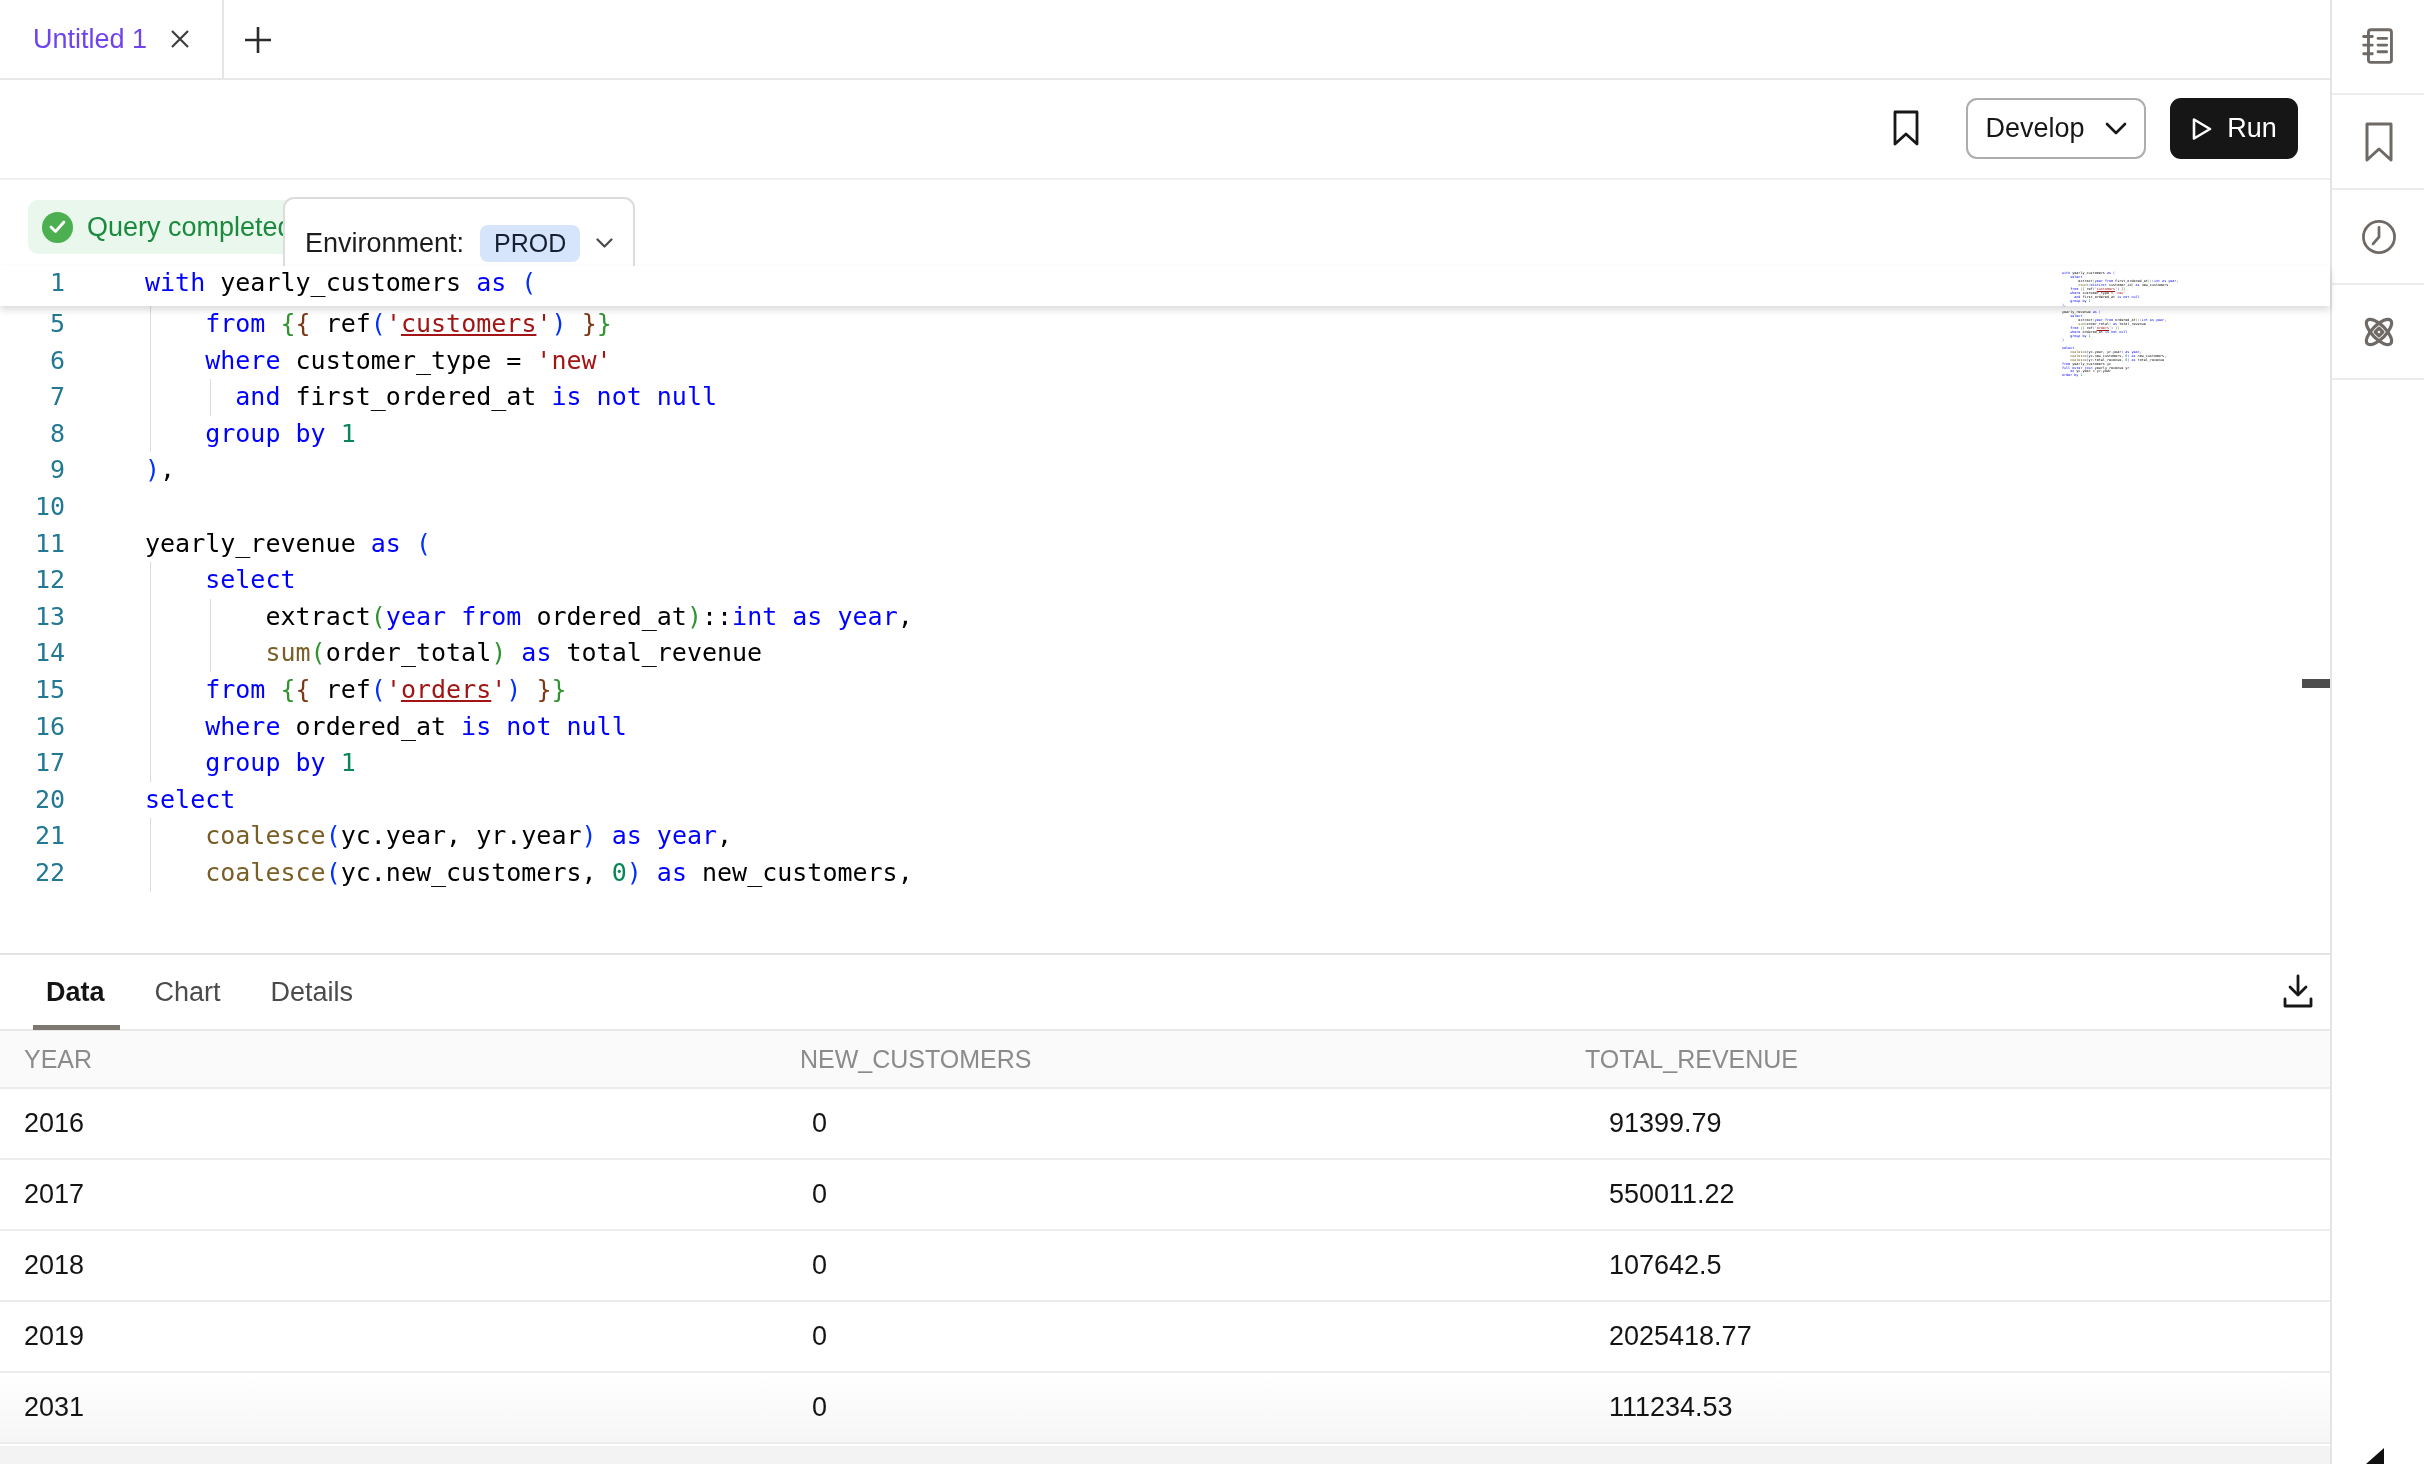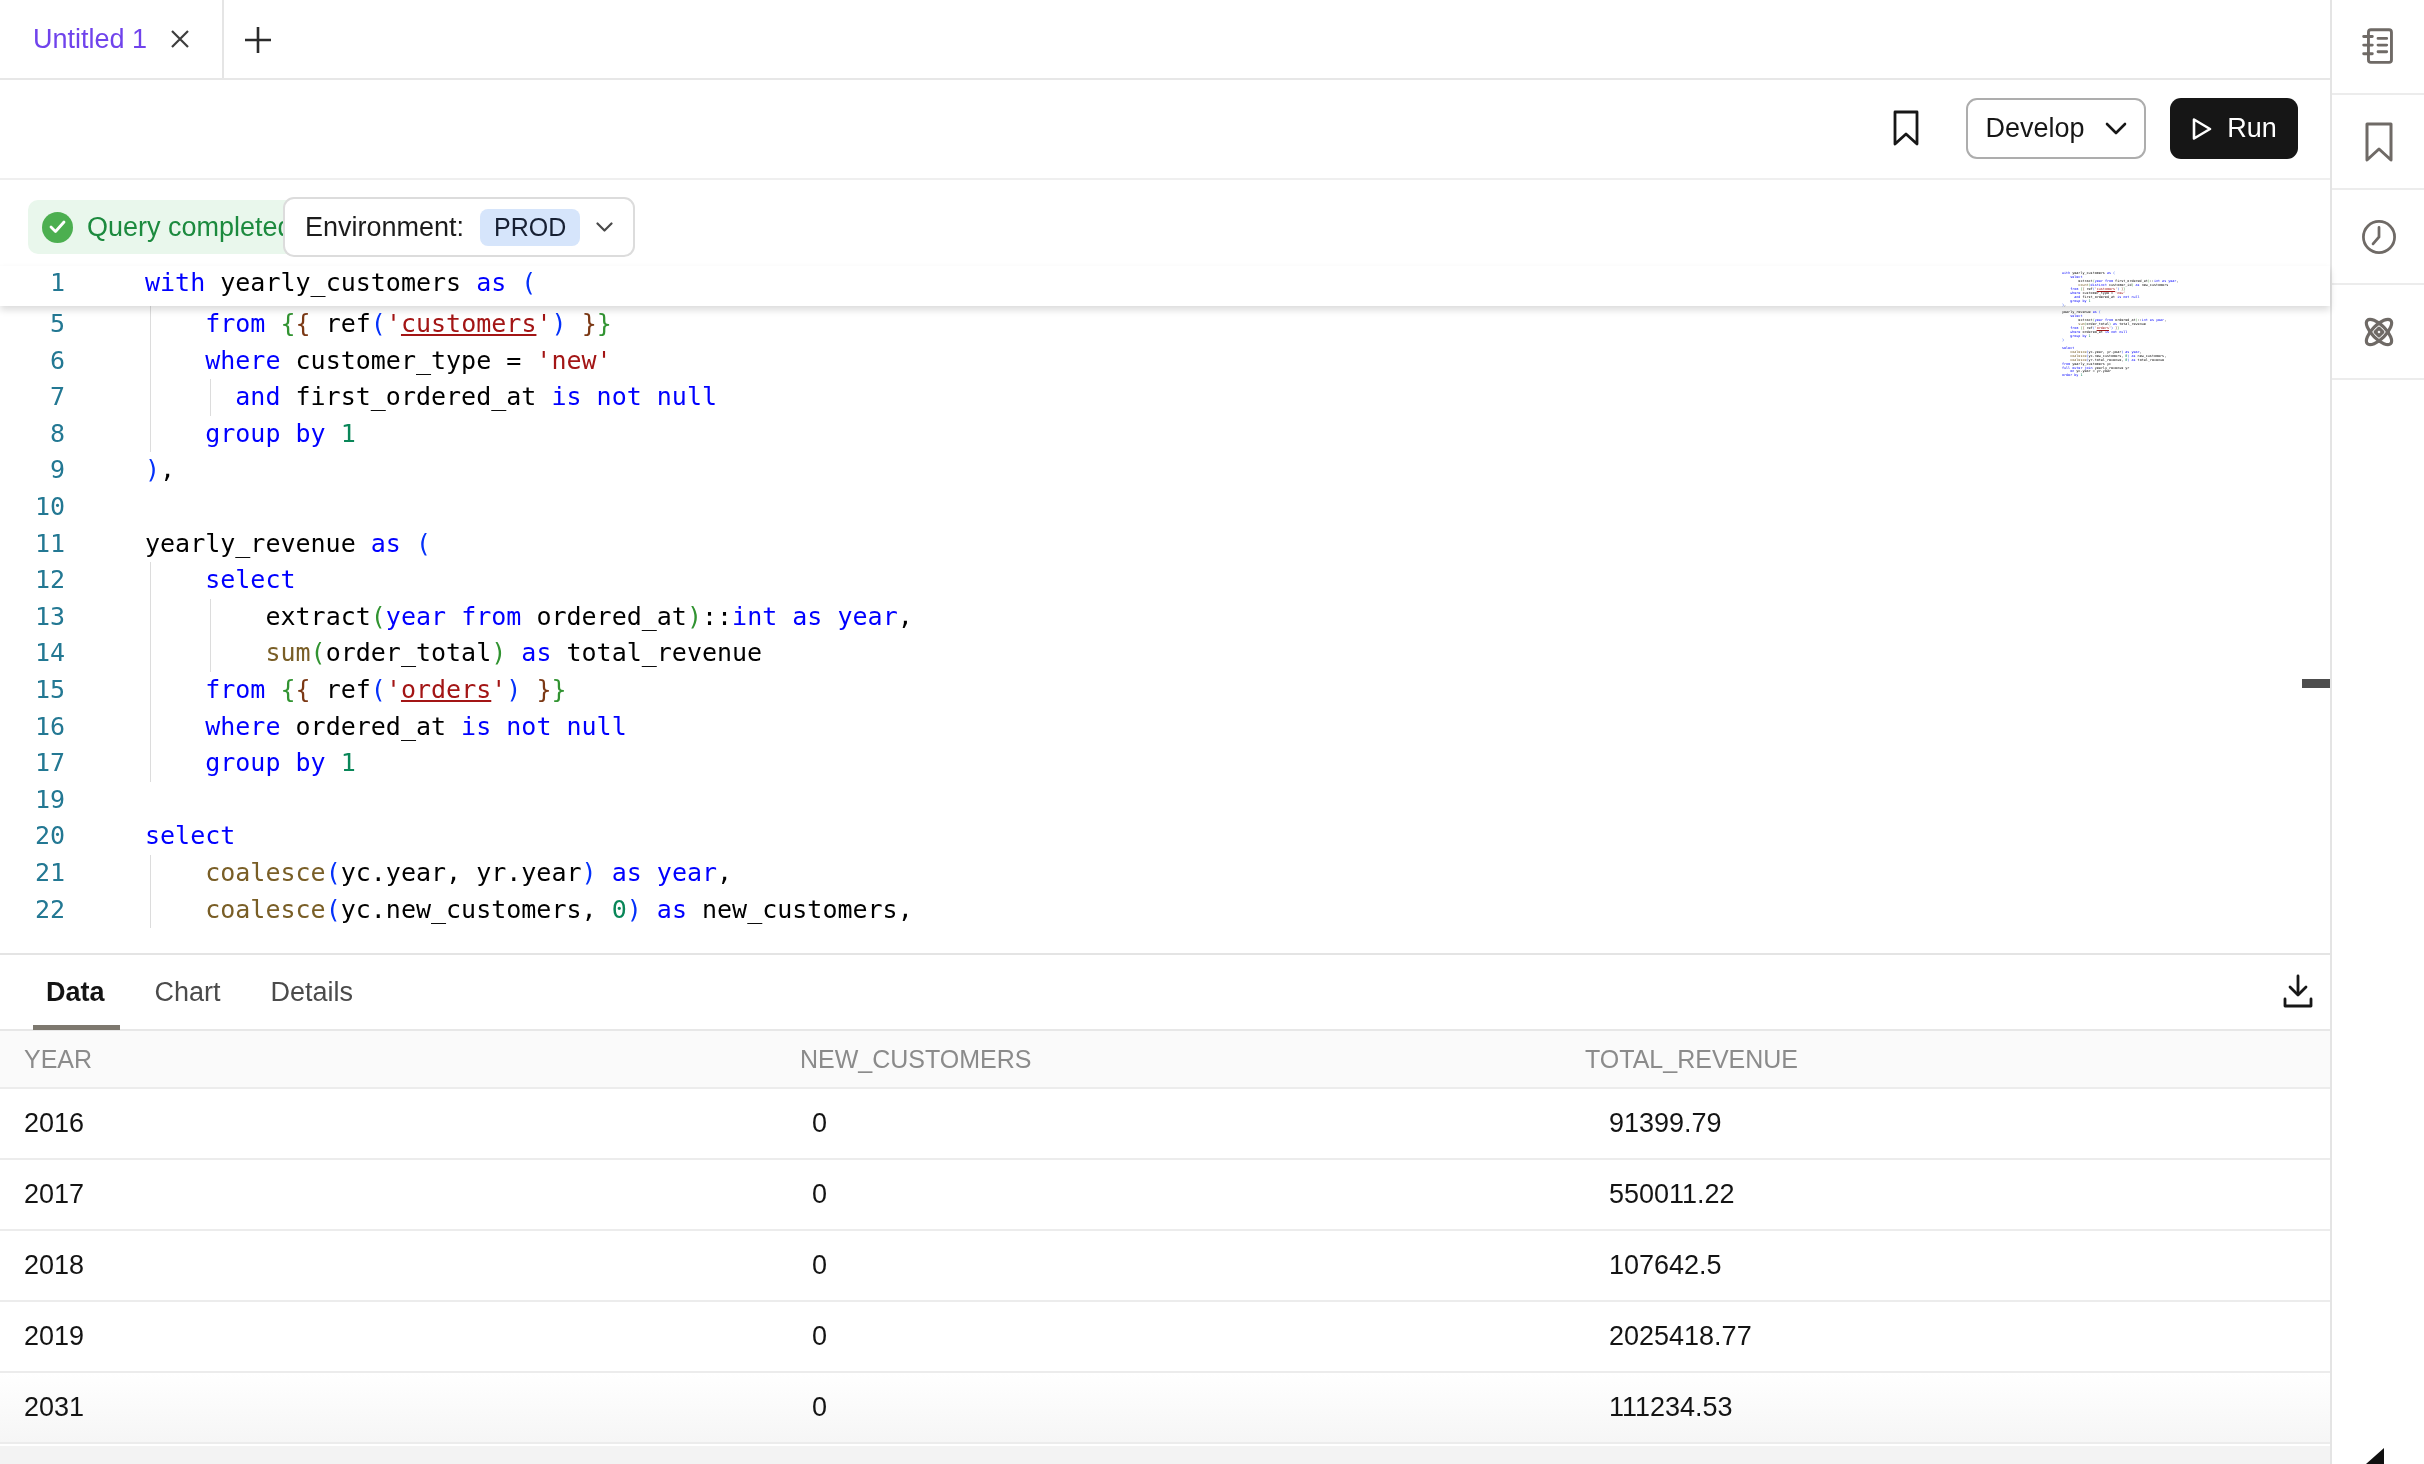--- a/index.html
+++ b/index.html
@@ -24,21 +24,21 @@
   .run-btn{position:absolute;left:2170px;top:18px;width:128px;height:61px;background:#161616;border:none;
            border-radius:11px;display:flex;align-items:center;justify-content:center;gap:14px;
            font-size:27px;color:#fff;font-weight:500;}
 
   
   .status-pill{position:absolute;left:28px;top:200px;height:54px;background:#e9f7ec;border-radius:10px;
                display:flex;align-items:center;padding:0 24px 0 14px;gap:14px;}
   .status-text{font-size:27px;color:#1c8a3e;font-weight:500;}
   .check-circle{width:31px;height:31px;border-radius:50%;background:#4caf50;display:flex;align-items:center;justify-content:center;}
   .env-select{position:absolute;left:283px;top:197px;height:56px;background:#fff;border:2px solid #dcdcdc;border-radius:11px;
-              display:flex;align-items:center;padding:0 20px;gap:16px;}
+              display:flex;align-items:center;padding:16px 20px;gap:16px;}
   .env-label{font-size:27px;color:#1c1c1c;}
   .env-chip{background:#d6e5fb;border-radius:8px;padding:4px 14px;font-size:25px;color:#172033;font-weight:500;}
 
   
   .editor{position:absolute;left:0;top:266px;width:2330px;height:687px;background:#fff;
           font-family:"DejaVu Sans Mono",monospace;font-size:25px;}
   .cline{position:relative;height:36.6px;line-height:36.6px;white-space:pre;}
   .gut{position:absolute;left:0;top:0;width:65px;text-align:right;color:#237893;}
   .codebody{position:absolute;left:145px;top:0;}
   .ig{position:absolute;top:0;width:1px;height:100%;background:#dcdcdc;}
@@ -142,21 +142,20 @@
         <div class="cline"><span class="gut">8</span><i class="ig" style="left: 150px;"></i><span class="codebody"><span class="i">    </span><span class="k">group</span><span class="i"> </span><span class="k">by</span><span class="i"> </span><span class="n">1</span></span></div>
         <div class="cline"><span class="gut">9</span><span class="codebody"><span class="p1">)</span><span class="i">,</span></span></div>
         <div class="cline"><span class="gut">10</span><span class="codebody"></span></div>
         <div class="cline"><span class="gut">11</span><span class="codebody"><span class="i">yearly_revenue </span><span class="k">as</span><span class="i"> </span><span class="p1">(</span></span></div>
         <div class="cline"><span class="gut">12</span><i class="ig" style="left: 150px;"></i><span class="codebody"><span class="i">    </span><span class="k">select</span></span></div>
         <div class="cline"><span class="gut">13</span><i class="ig" style="left: 150px;"></i><i class="ig" style="left: 210.2px;"></i><span class="codebody"><span class="i">        </span><span class="i">extract</span><span class="p2">(</span><span class="k">year</span><span class="i"> </span><span class="k">from</span><span class="i"> ordered_at</span><span class="p2">)</span><span class="i">::</span><span class="k">int</span><span class="i"> </span><span class="k">as</span><span class="i"> </span><span class="k">year</span><span class="i">,</span></span></div>
         <div class="cline"><span class="gut">14</span><i class="ig" style="left: 150px;"></i><i class="ig" style="left: 210.2px;"></i><span class="codebody"><span class="i">        </span><span class="f">sum</span><span class="p2">(</span><span class="i">order_total</span><span class="p2">)</span><span class="i"> </span><span class="k">as</span><span class="i"> total_revenue</span></span></div>
         <div class="cline"><span class="gut">15</span><i class="ig" style="left: 150px;"></i><span class="codebody"><span class="i">    </span><span class="k">from</span><span class="i"> </span><span class="p2">{</span><span class="p3">{</span><span class="i"> ref</span><span class="p1">(</span><span class="s">'</span><span class="u">orders</span><span class="s">'</span><span class="p1">)</span><span class="i"> </span><span class="p3">}</span><span class="p2">}</span></span></div>
         <div class="cline"><span class="gut">16</span><i class="ig" style="left: 150px;"></i><span class="codebody"><span class="i">    </span><span class="k">where</span><span class="i"> ordered_at </span><span class="k">is</span><span class="i"> </span><span class="k">not</span><span class="i"> </span><span class="k">null</span></span></div>
         <div class="cline"><span class="gut">17</span><i class="ig" style="left: 150px;"></i><span class="codebody"><span class="i">    </span><span class="k">group</span><span class="i"> </span><span class="k">by</span><span class="i"> </span><span class="n">1</span></span></div>
-        <div class="cline"><span class="gut">19</span><span class="codebody"></span></div>
         <div class="cline"><span class="gut">20</span><span class="codebody"><span class="k">select</span></span></div>
         <div class="cline"><span class="gut">21</span><i class="ig" style="left: 150px;"></i><span class="codebody"><span class="i">    </span><span class="f">coalesce</span><span class="p1">(</span><span class="i">yc.year, yr.year</span><span class="p1">)</span><span class="i"> </span><span class="k">as</span><span class="i"> </span><span class="k">year</span><span class="i">,</span></span></div>
         <div class="cline"><span class="gut">22</span><i class="ig" style="left: 150px;"></i><span class="codebody"><span class="i">    </span><span class="f">coalesce</span><span class="p1">(</span><span class="i">yc.new_customers, </span><span class="n">0</span><span class="p1">)</span><span class="i"> </span><span class="k">as</span><span class="i"> new_customers,</span></span></div>
       </div>
     <div class="sticky-line">
         <div class="cline"><span class="gut">1</span><span class="codebody"><span class="k">with</span><span class="i"> yearly_customers </span><span class="k">as</span><span class="i"> </span><span class="p1">(</span></span></div>
       </div>
     <div class="minimap"><div class="cline" style="height: 3.95px; line-height: 3.95px;"><span class=""><span class="k">with</span><span class="i"> yearly_customers </span><span class="k">as</span><span class="i"> </span><span class="p1">(</span></span></div><div class="cline" style="height: 3.95px; line-height: 3.95px;"><span class=""><span class="i">    </span><span class="k">select</span></span></div><div class="cline" style="height: 3.95px; line-height: 3.95px;"><span class=""><span class="i">        </span><span class="i">extract</span><span class="p2">(</span><span class="k">year</span><span class="i"> </span><span class="k">from</span><span class="i"> first_ordered_at</span><span class="p2">)</span><span class="i">::</span><span class="k">int</span><span class="i"> </span><span class="k">as</span><span class="i"> </span><span class="k">year</span><span class="i">,</span></span></div><div class="cline" style="height: 3.95px; line-height: 3.95px;"><span class=""><span class="i">        </span><span class="f">count</span><span class="p2">(</span><span class="k">distinct</span><span class="i"> customer_id</span><span class="p2">)</span><span class="i"> </span><span class="k">as</span><span class="i"> new_customers</span></span></div><div class="cline" style="height: 3.95px; line-height: 3.95px;"><span class=""><span class="i">    </span><span class="k">from</span><span class="i"> </span><span class="p2">{</span><span class="p3">{</span><span class="i"> ref</span><span class="p1">(</span><span class="s">'</span><span class="u">customers</span><span class="s">'</span><span class="p1">)</span><span class="i"> </span><span class="p3">}</span><span class="p2">}</span></span></div><div class="cline" style="height: 3.95px; line-height: 3.95px;"><span class=""><span class="i">    </span><span class="k">where</span><span class="i"> customer_type = </span><span class="s">'new'</span></span></div><div class="cline" style="height: 3.95px; line-height: 3.95px;"><span class=""><span class="i">      </span><span class="k">and</span><span class="i"> first_ordered_at </span><span class="k">is</span><span class="i"> </span><span class="k">not</span><span class="i"> </span><span class="k">null</span></span></div><div class="cline" style="height: 3.95px; line-height: 3.95px;"><span class=""><span class="i">    </span><span class="k">group</span><span class="i"> </span><span class="k">by</span><span class="i"> </span><span class="n">1</span></span></div><div class="cline" style="height: 3.95px; line-height: 3.95px;"><span class=""><span class="p1">)</span><span class="i">,</span></span></div><div class="cline" style="height: 3.95px; line-height: 3.95px;"><span class=""></span></div><div class="cline" style="height: 3.95px; line-height: 3.95px;"><span class=""><span class="i">yearly_revenue </span><span class="k">as</span><span class="i"> </span><span class="p1">(</span></span></div><div class="cline" style="height: 3.95px; line-height: 3.95px;"><span class=""><span class="i">    </span><span class="k">select</span></span></div><div class="cline" style="height: 3.95px; line-height: 3.95px;"><span class=""><span class="i">        </span><span class="i">extract</span><span class="p2">(</span><span class="k">year</span><span class="i"> </span><span class="k">from</span><span class="i"> ordered_at</span><span class="p2">)</span><span class="i">::</span><span class="k">int</span><span class="i"> </span><span class="k">as</span><span class="i"> </span><span class="k">year</span><span class="i">,</span></span></div><div class="cline" style="height: 3.95px; line-height: 3.95px;"><span class=""><span class="i">        </span><span class="f">sum</span><span class="p2">(</span><span class="i">order_total</span><span class="p2">)</span><span class="i"> </span><span class="k">as</span><span class="i"> total_revenue</span></span></div><div class="cline" style="height: 3.95px; line-height: 3.95px;"><span class=""><span class="i">    </span><span class="k">from</span><span class="i"> </span><span class="p2">{</span><span class="p3">{</span><span class="i"> ref</span><span class="p1">(</span><span class="s">'</span><span class="u">orders</span><span class="s">'</span><span class="p1">)</span><span class="i"> </span><span class="p3">}</span><span class="p2">}</span></span></div><div class="cline" style="height: 3.95px; line-height: 3.95px;"><span class=""><span class="i">    </span><span class="k">where</span><span class="i"> ordered_at </span><span class="k">is</span><span class="i"> </span><span class="k">not</span><span class="i"> </span><span class="k">null</span></span></div><div class="cline" style="height: 3.95px; line-height: 3.95px;"><span class=""><span class="i">    </span><span class="k">group</span><span class="i"> </span><span class="k">by</span><span class="i"> </span><span class="n">1</span></span></div><div class="cline" style="height: 3.95px; line-height: 3.95px;"><span class=""><span class="p1">)</span></span></div><div class="cline" style="height: 3.95px; line-height: 3.95px;"><span class=""></span></div><div class="cline" style="height: 3.95px; line-height: 3.95px;"><span class=""><span class="k">select</span></span></div><div class="cline" style="height: 3.95px; line-height: 3.95px;"><span class=""><span class="i">    </span><span class="f">coalesce</span><span class="p1">(</span><span class="i">yc.year, yr.year</span><span class="p1">)</span><span class="i"> </span><span class="k">as</span><span class="i"> </span><span class="k">year</span><span class="i">,</span></span></div><div class="cline" style="height: 3.95px; line-height: 3.95px;"><span class=""><span class="i">    </span><span class="f">coalesce</span><span class="p1">(</span><span class="i">yc.new_customers, </span><span class="n">0</span><span class="p1">)</span><span class="i"> </span><span class="k">as</span><span class="i"> new_customers,</span></span></div><div class="cline" style="height: 3.95px; line-height: 3.95px;"><span class=""><span class="i">    </span><span class="f">coalesce</span><span class="p1">(</span><span class="i">yr.total_revenue, </span><span class="n">0</span><span class="p1">)</span><span class="i"> </span><span class="k">as</span><span class="i"> total_revenue</span></span></div><div class="cline" style="height: 3.95px; line-height: 3.95px;"><span class=""><span class="k">from</span><span class="i"> yearly_customers yc</span></span></div><div class="cline" style="height: 3.95px; line-height: 3.95px;"><span class=""><span class="k">full</span><span class="i"> </span><span class="k">outer</span><span class="i"> </span><span class="k">join</span><span class="i"> yearly_revenue yr</span></span></div><div class="cline" style="height: 3.95px; line-height: 3.95px;"><span class=""><span class="i">    </span><span class="k">on</span><span class="i"> yc.year = yr.year</span></span></div><div class="cline" style="height: 3.95px; line-height: 3.95px;"><span class=""><span class="k">order</span><span class="i"> </span><span class="k">by</span><span class="i"> </span><span class="n">1</span></span></div></div>
     <div class="ruler-mark"></div>
   </div>

